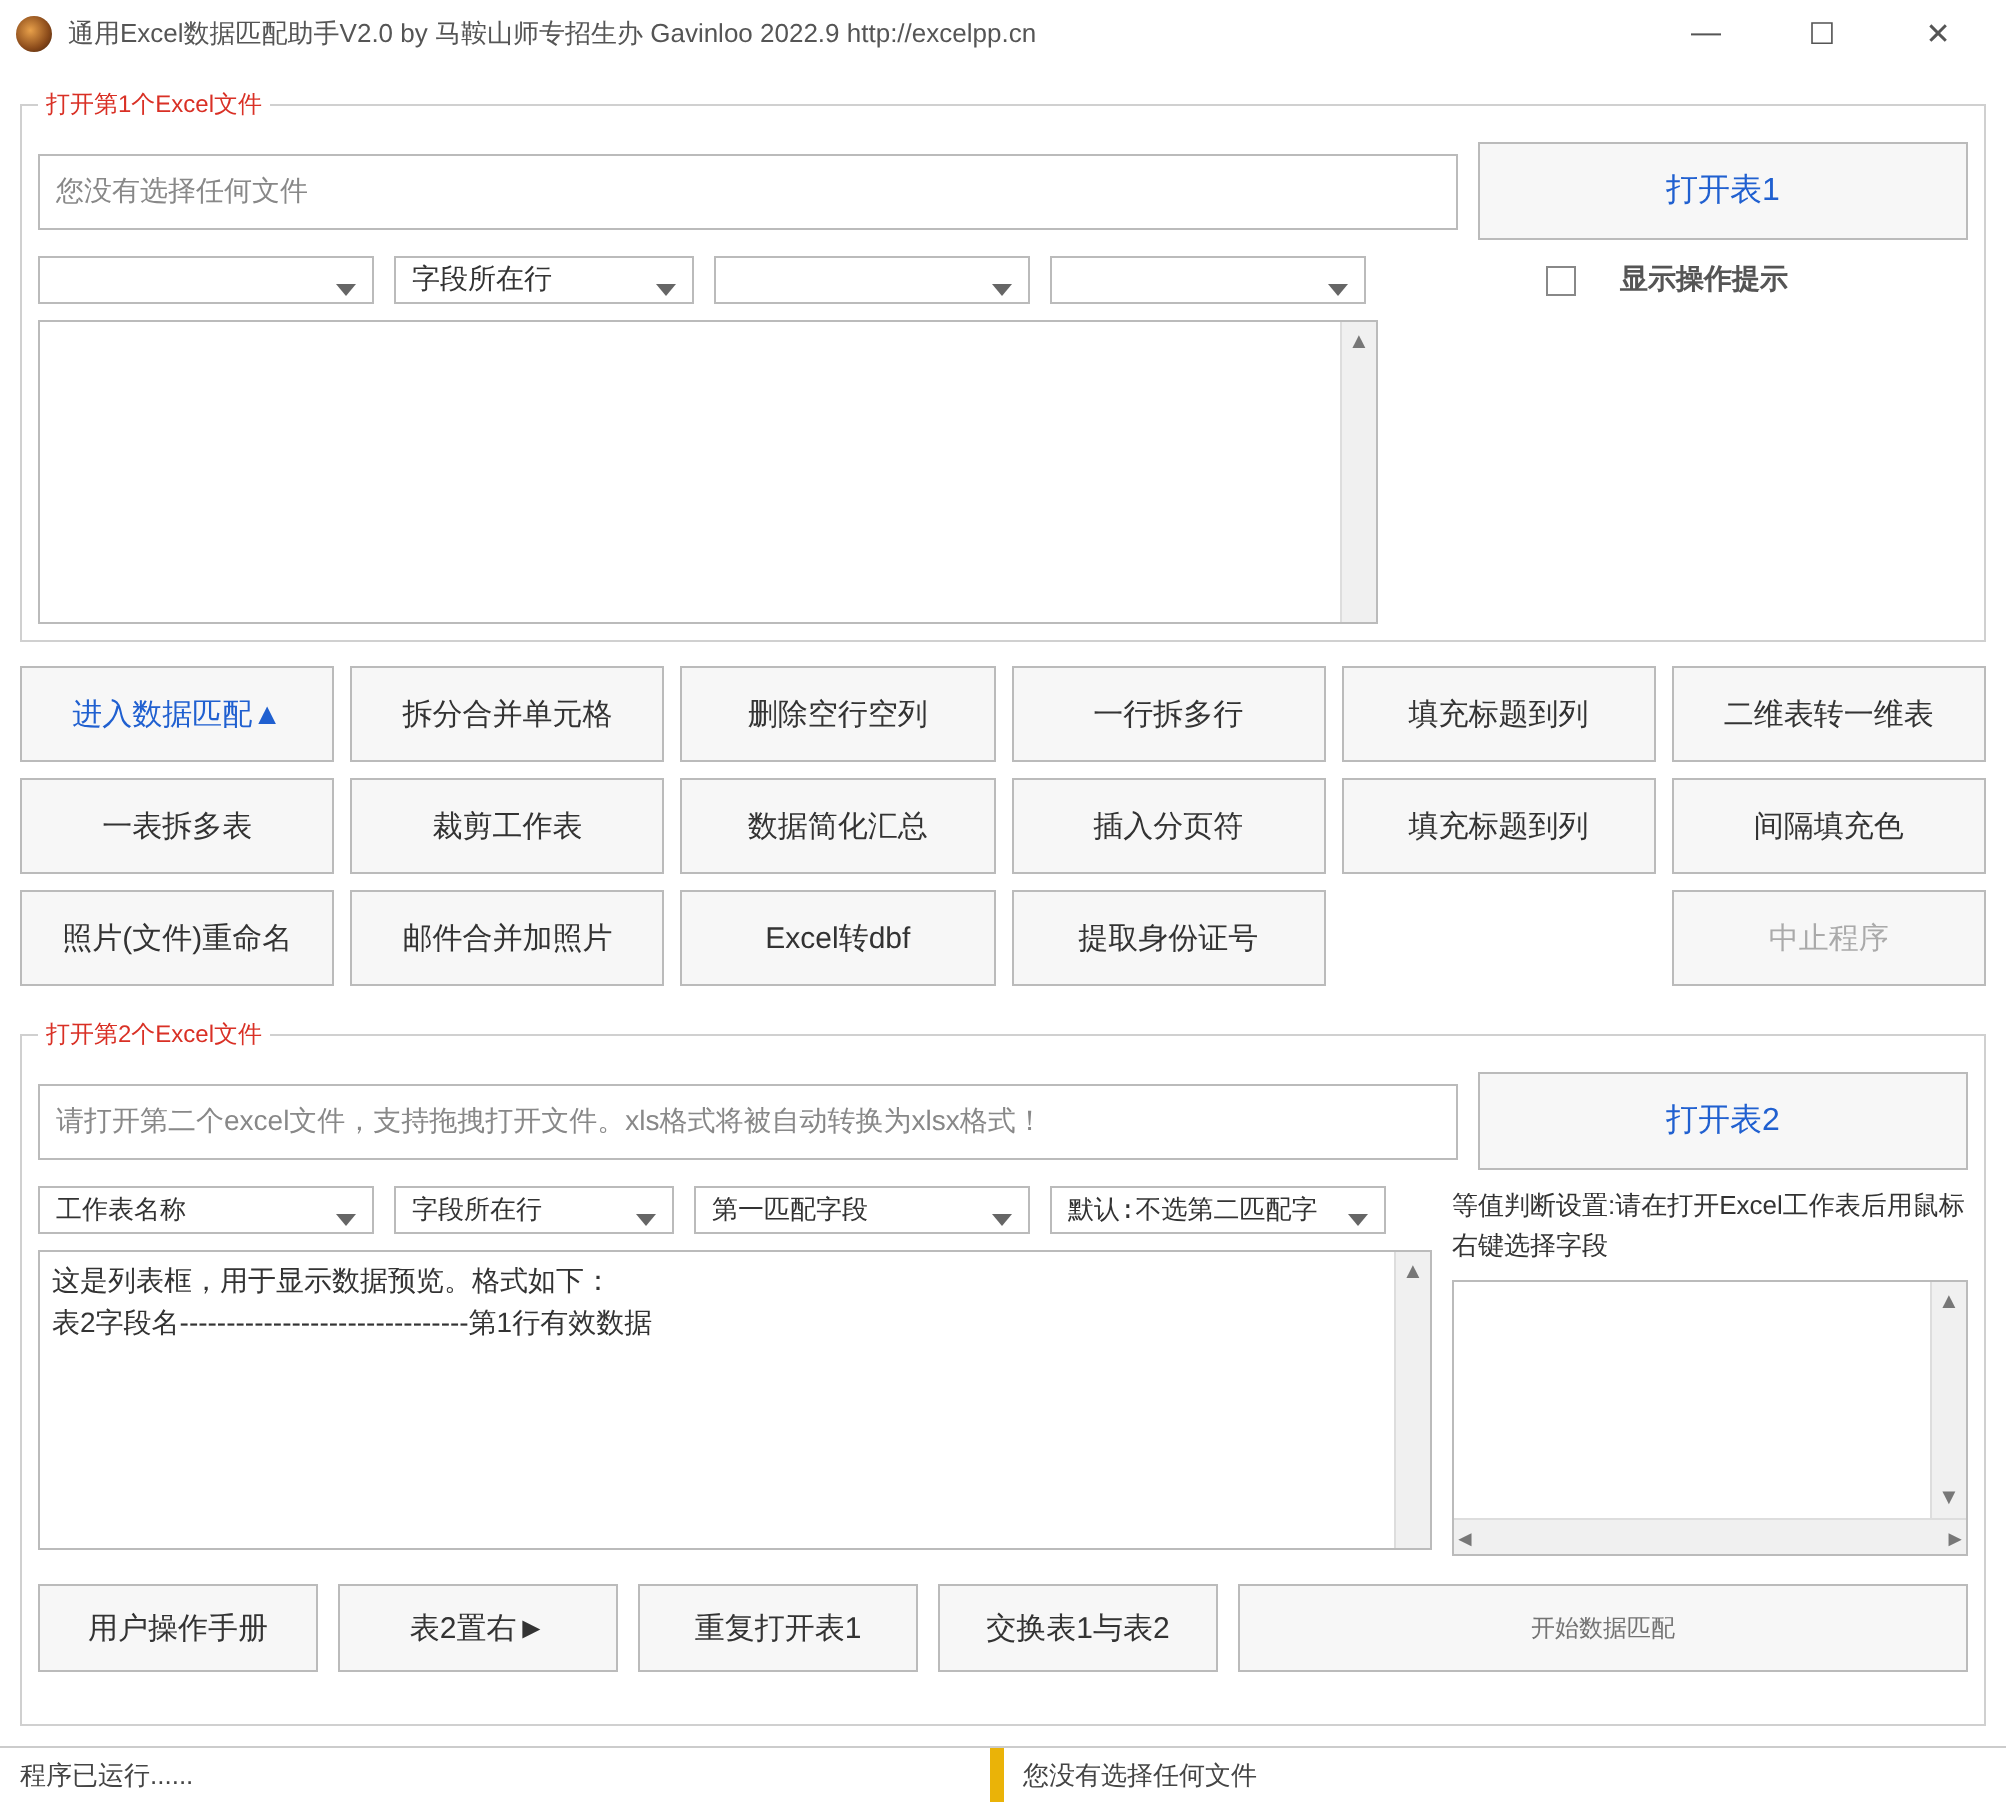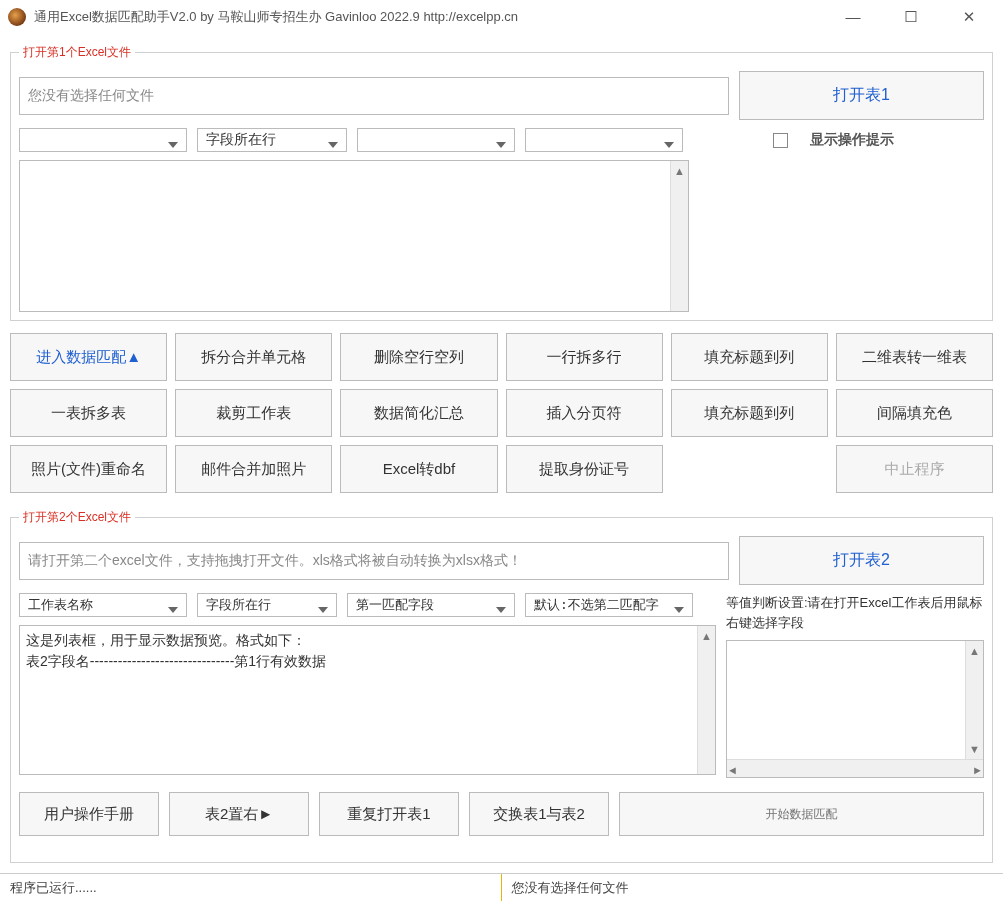--- a/index.html
+++ b/index.html
@@ -152,21 +152,21 @@
 .bottom-row .btn.start { flex:1; color:#737373; font-size:12px; }
 
 .statusbar {
   display: flex;
   border-top: 1px solid #ccc;
   height: 28px;
   align-items: center;
   font-size: 13px;
   color: #444;
 }
-.statusbar .panel { padding: 0 10px; border-right:1px solid #eab308; height:100%; display:flex; align-items:center; }
+.statusbar .panel { padding: 0 10px; border-right:7px solid #eab308; height:100%; display:flex; align-items:center; }
 .statusbar .panel:first-child { width: 50%; }
 .statusbar .panel:last-child { border-right:none; flex:1; }
 
 .right-col { width: 258px; display:flex; flex-direction:column; gap:8px; }
 .note { font-size: 13px; color: #333; line-height:1.5; }
 
 </style>
 </head>
 <body>
 

